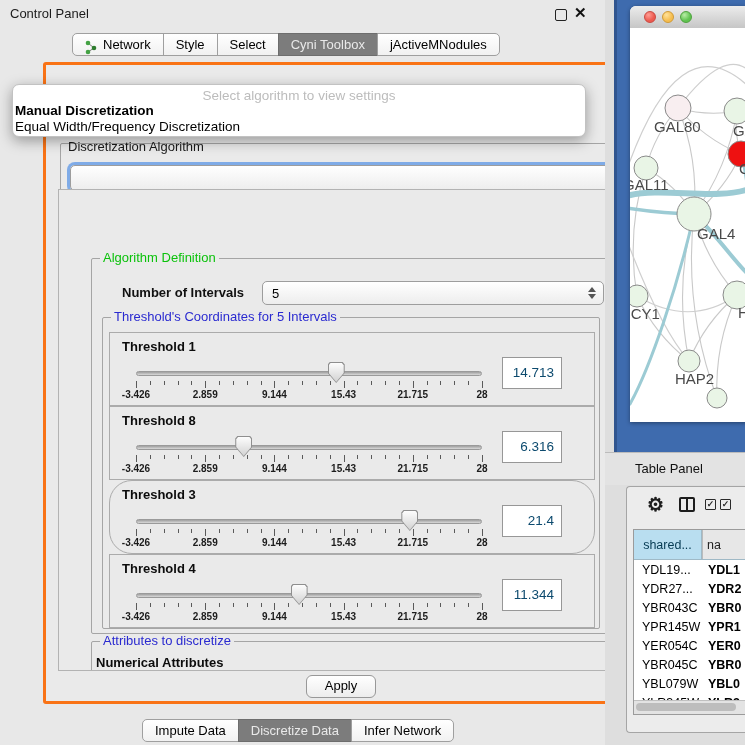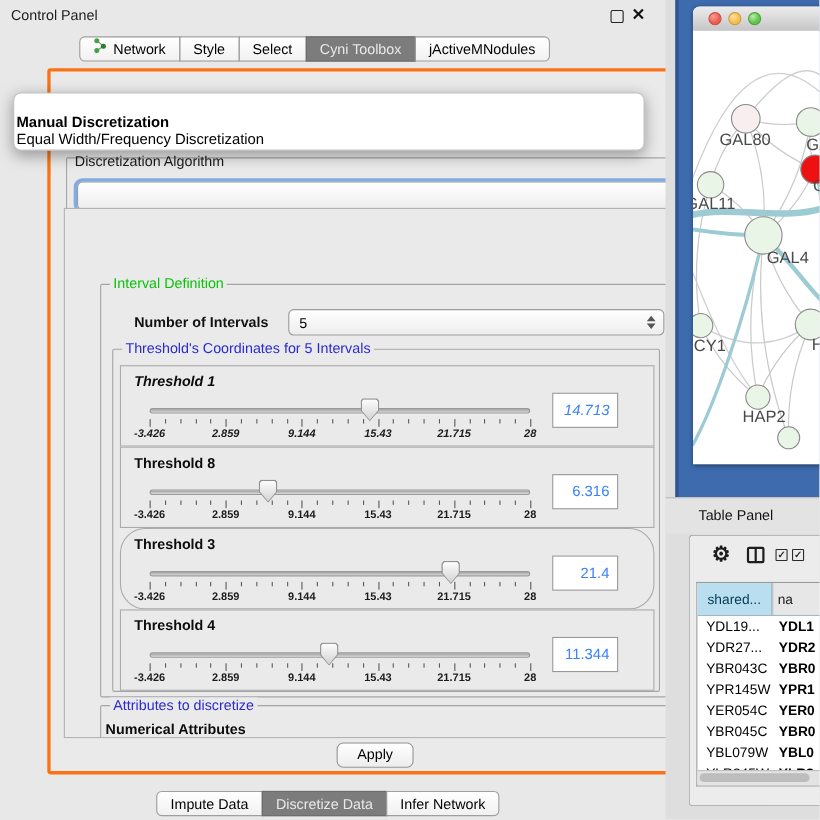--- a/index.html
+++ b/index.html
@@ -11,21 +11,21 @@
   #left-panel{left:0;top:0;width:605px;height:745px;background:#e8e8e8;}
   #titlebar{left:0;top:0;width:605px;height:26px;}
   #panel-title{left:10px;top:6px;font-size:13px;color:#1c1c1c;}
   #float-icon{left:555px;top:9px;width:10px;height:10px;border:1.5px solid #222;border-radius:2px;background:#e8e8e8;}
   #close-icon{left:574px;top:4px;font-size:15px;font-weight:bold;color:#111;cursor:default;}
 
   
   .tabrow{display:flex;height:23px;}
   .tab{height:21px;line-height:21px;padding:0 12px;font-size:13px;color:#000;
        background:linear-gradient(#ffffff,#f1f1f1);border:1px solid #9f9f9f;margin-left:-1px;
-       display:flex;align-items:flex-start;white-space:nowrap;}
+       display:flex;align-items:flex-end;white-space:nowrap;}
   .tab:first-child{border-radius:5px 0 0 5px;margin-left:0;}
   .tab:last-child{border-radius:0 5px 5px 0;}
   .tab.sel{background:#7c7c7c;color:#e9e9e9;border-color:#6d6d6d;}
   .tab .ticon{margin-right:5px;display:inline-flex;}
   #top-tabs{left:72px;top:33px;}
   #bottom-tabs{left:142px;top:704px;margin-top:15px;}
 
   
   #content{left:0;top:62px;width:588px;height:636px;border:3px solid #f97316;border-radius:3px;background:#eaeaea;margin-left:43px;}
 
@@ -76,21 +76,21 @@
   .thr-thumb{position:absolute;top:29px;width:17px;height:21px;margin-left:-8px;
              clip-path:polygon(12% 0,88% 0,100% 12%,100% 52%,50% 100%,0 52%,0 12%);
              background:#8f8f8f;}
   .thr-thumb i{position:absolute;left:1px;top:1px;right:1px;bottom:1px;display:block;
              clip-path:polygon(12% 0,88% 0,100% 12%,100% 52%,50% 100%,0 52%,0 12%);
              background:linear-gradient(#fdfdfd,#d2d2d2);}
   .tick{position:absolute;top:48px;width:1px;height:4px;background:#5a5a5a;}
   .tick.major{height:7px;}
   .tick-label{position:absolute;top:56px;transform:translateX(-50%);font-size:10px;font-weight:bold;color:#1c1c1c;white-space:nowrap;}
   .thr-value{position:absolute;left:392px;top:24px;width:60px;height:32px;background:#ffffff;border:1px solid #979797;
-             box-sizing:border-box;font-size:13.5px;color:#3b82f6;text-align:right;line-height:30px;padding-right:7px;}
+             box-sizing:border-box;font-size:13.5px;color:#0c4a6e;text-align:right;line-height:30px;padding-right:7px;}
 
   #attr-group{left:32px;top:451px;width:516px;height:88px;}
   #attr-header{position:absolute;left:4px;top:13px;font-size:13px;font-weight:bold;color:#0c0c0c;}
 
   #apply-btn{left:260px;top:610px;width:68px;height:21px;background:linear-gradient(#ffffff,#ededed);
              border:1px solid #989898;border-radius:6px;font-size:13px;color:#000;text-align:center;line-height:20px;}
 
   
   #right-col{left:605px;top:0;width:140px;height:745px;background:#dedede;}
   #net-frame{position:absolute;left:9px;top:0;width:131px;height:452px;background:#3e6bae;border-left:3px solid #30558f;box-sizing:border-box;}
@@ -187,33 +187,33 @@
       <span>galFiltered.sif default node</span>
       <span class="spin">
           <span class="up"></span>
           <span class="dn"></span>
         </span>
     </div>
 
     <div id="scrollpane" class="abs" style="left:12px;top:124px;">
 
       <div id="interval-group" class="group">
-        <span class="glabel green">Interval Definition</span>
+        <span class="glabel green">Algorithm Definition</span>
         <span id="noi-label">Number of Intervals</span>
         <div id="noi-combo" class="combo">
           <span>5</span>
           <span class="spin">
               <span class="up"></span>
               <span class="dn"></span>
             </span>
         </div>
         <div id="thr-group" class="group">
           <span class="glabel blue">Threshold's Coordinates for 5 Intervals</span>
 
-        <div class="thr-box" style="top: 14px; font-style: italic;">
+        <div class="thr-box" style="top: 14px;">
               <div class="thr-label">Threshold 1</div>
               <div class="thr-track"></div>
               <div class="tick major" style="left: 26px;"></div>
               <div class="tick-label" style="left: 26px;">-3.426</div>
               <div class="tick" style="left: 39.84px;"></div>
               <div class="tick" style="left: 53.68px;"></div>
               <div class="tick" style="left: 67.52px;"></div>
               <div class="tick" style="left: 81.36px;"></div>
               <div class="tick major" style="left: 95.2px;"></div>
               <div class="tick-label" style="left: 95.2px;">2.859</div>
@@ -389,20 +389,21 @@
       </div>
       <div class="tab sel">
         <span>Discretize Data</span>
       </div>
       <div class="tab">
         <span>Infer Network</span>
       </div>
     </div>
 
   <div id="algo-popup" class="abs">
+    <div class="hint">Select algorithm to view settings</div>
     <div class="opts">
         <div class="popup-opt bold">Manual Discretization</div>
         <div class="popup-opt">Equal Width/Frequency Discretization</div>
       </div>
   </div>
 </div>
 
 <div id="right-col" class="abs">
   <div id="net-frame">
     <div id="net-window">

